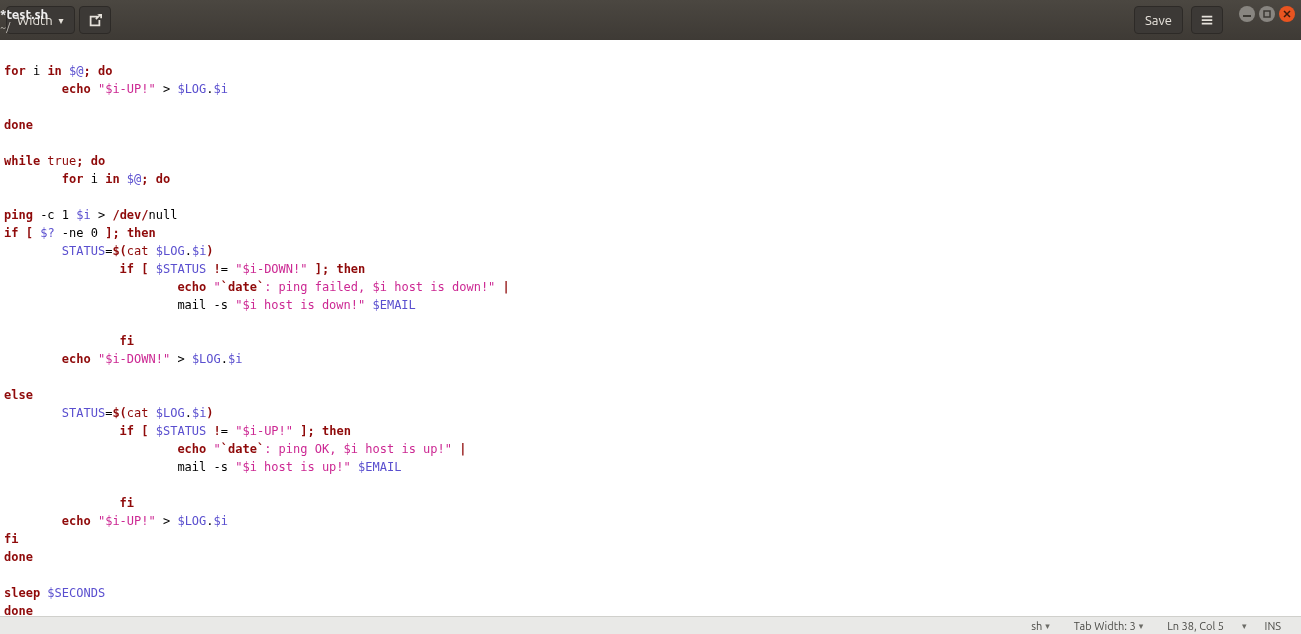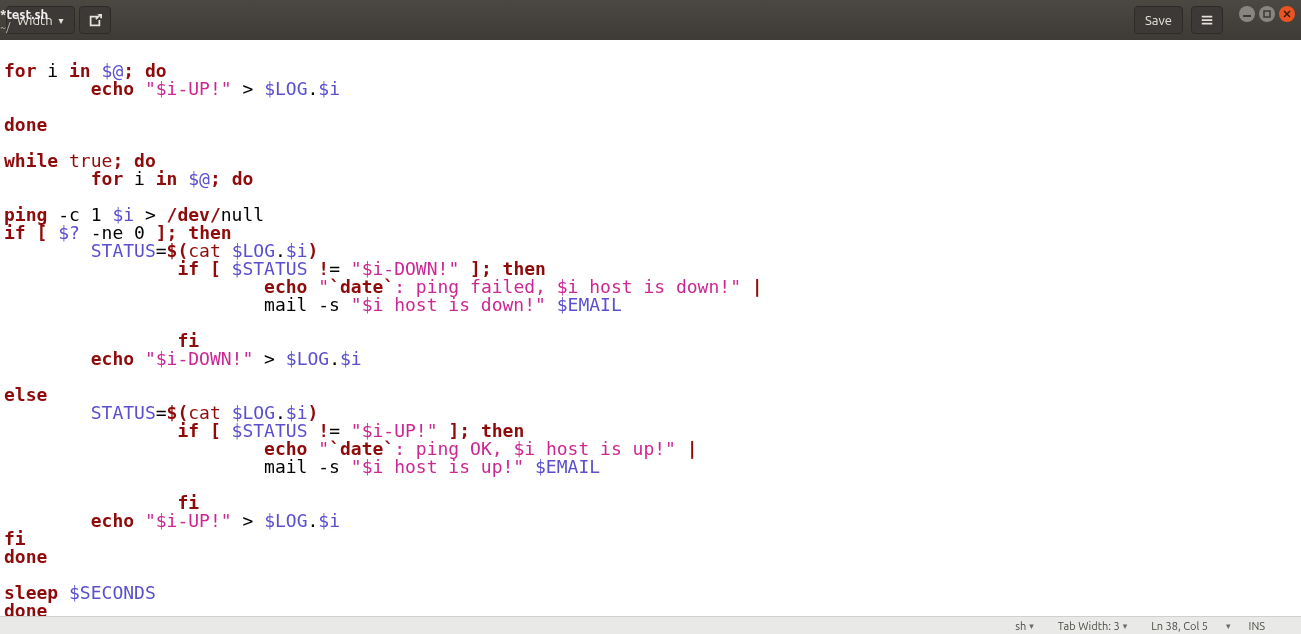--- a/index.html
+++ b/index.html
@@ -71,21 +71,21 @@
   .winbtn.min { background: #888580; }
   .winbtn.max { background: #888580; }
   .winbtn.close { background: #e95420; }
   .editor {
     position: absolute;
     top: 40px;
     bottom: 18px;
     left: 0; right: 0;
     background: #ffffff;
     font-family: "DejaVu Sans Mono", Consolas, monospace;
-    font-size: 18px;
+    font-size: 12px;
     line-height: 18px;
     padding: 4px 4px;
     white-space: pre;
     overflow: hidden;
     color: #000;
     cursor: text;
   }
   .kw  { color: #8f0a0a; font-weight: bold; }   
   .cmd { color: #8f0a0a; }                      
   .str { color: #cc2893; }                      
@@ -94,21 +94,21 @@
   .statusbar {
     position: absolute;
     bottom: 0; left: 0; right: 0;
     height: 18px;
     background: #e9e9e7;
     border-top: 1px solid #d0d0cc;
     display: flex;
     align-items: center;
     font-size: 11px;
     color: #4a4a46;
-    padding: 0 24px;
+    padding: 0 8px;
   }
   .statusbar .spacer { flex: 1; }
   .statusbar .cell {
     padding: 0 12px;
     display: flex;
     align-items: center;
     gap: 3px;
     cursor: pointer;
   }
   .statusbar .chev { font-size: 9px; color: #6b6b66; }

